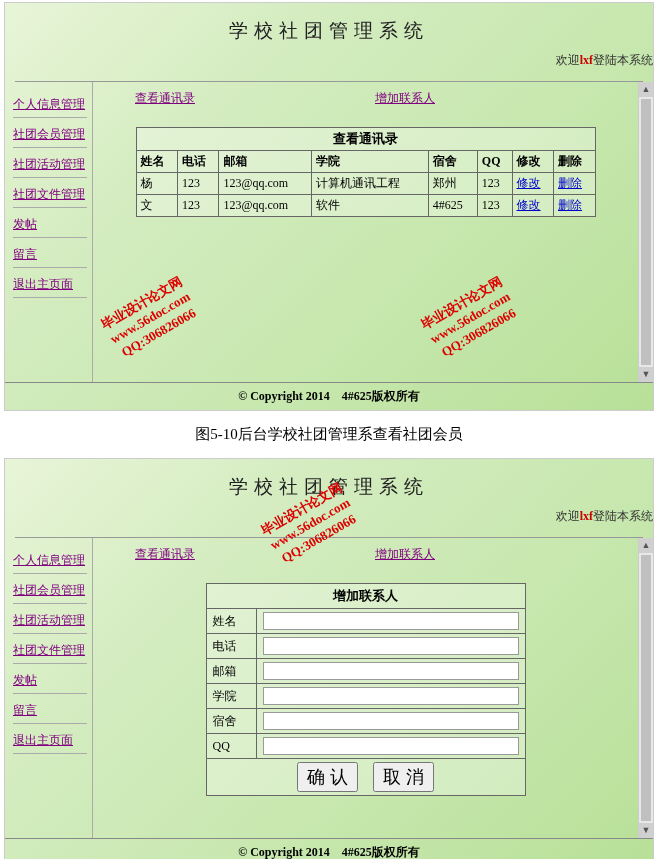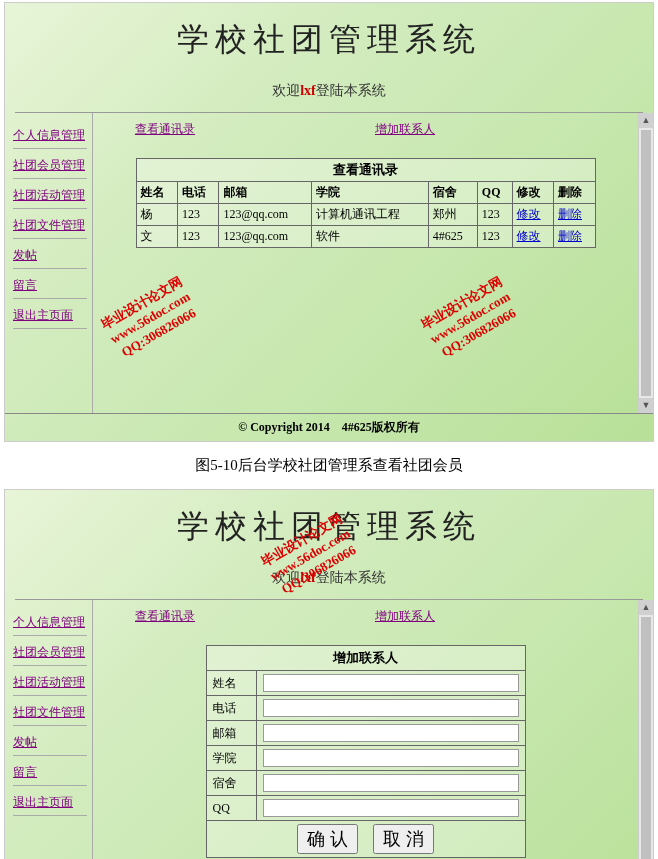--- a/index.html
+++ b/index.html
@@ -6,22 +6,22 @@
     body { font-family: "SimSun", "宋体", serif; background: #fff; width: 658px; }
     
     .app-window {
       width: 650px;
       margin: 2px auto;
       background: linear-gradient(135deg, #e8f5d8 0%, #d4ecc0 30%, #c8e8b0 60%, #b8e098 100%);
       position: relative;
       border: 1px solid #ccc;
     }
     .app-header { text-align: center; padding: 15px 0 8px; }
-    .app-title { font-size: 32px; font-family: Liberation Serif, serif; letter-spacing: 6px; color: #222; }
-    .app-welcome { font-size: 14px; color: #333; margin-top: 20px; }
+    .app-title { font-size: 19px; font-family: Liberation Serif, serif; letter-spacing: 6px; color: #222; }
+    .app-welcome { font-size: 12px; color: #333; margin-top: 8px; text-align: right; }
     .app-welcome .username { color: #c00; font-weight: bold; }
     
     .topbar-divider { border: none; border-top: 1px solid #999; margin: 4px 10px 0; }
     
     .app-body { display: flex; min-height: 300px; }
     
     .sidebar { width: 88px; padding: 10px 5px 10px 8px; border-right: 1px solid #aaa; }
     .sidebar-item {
       display: block;
       font-size: 12px;

